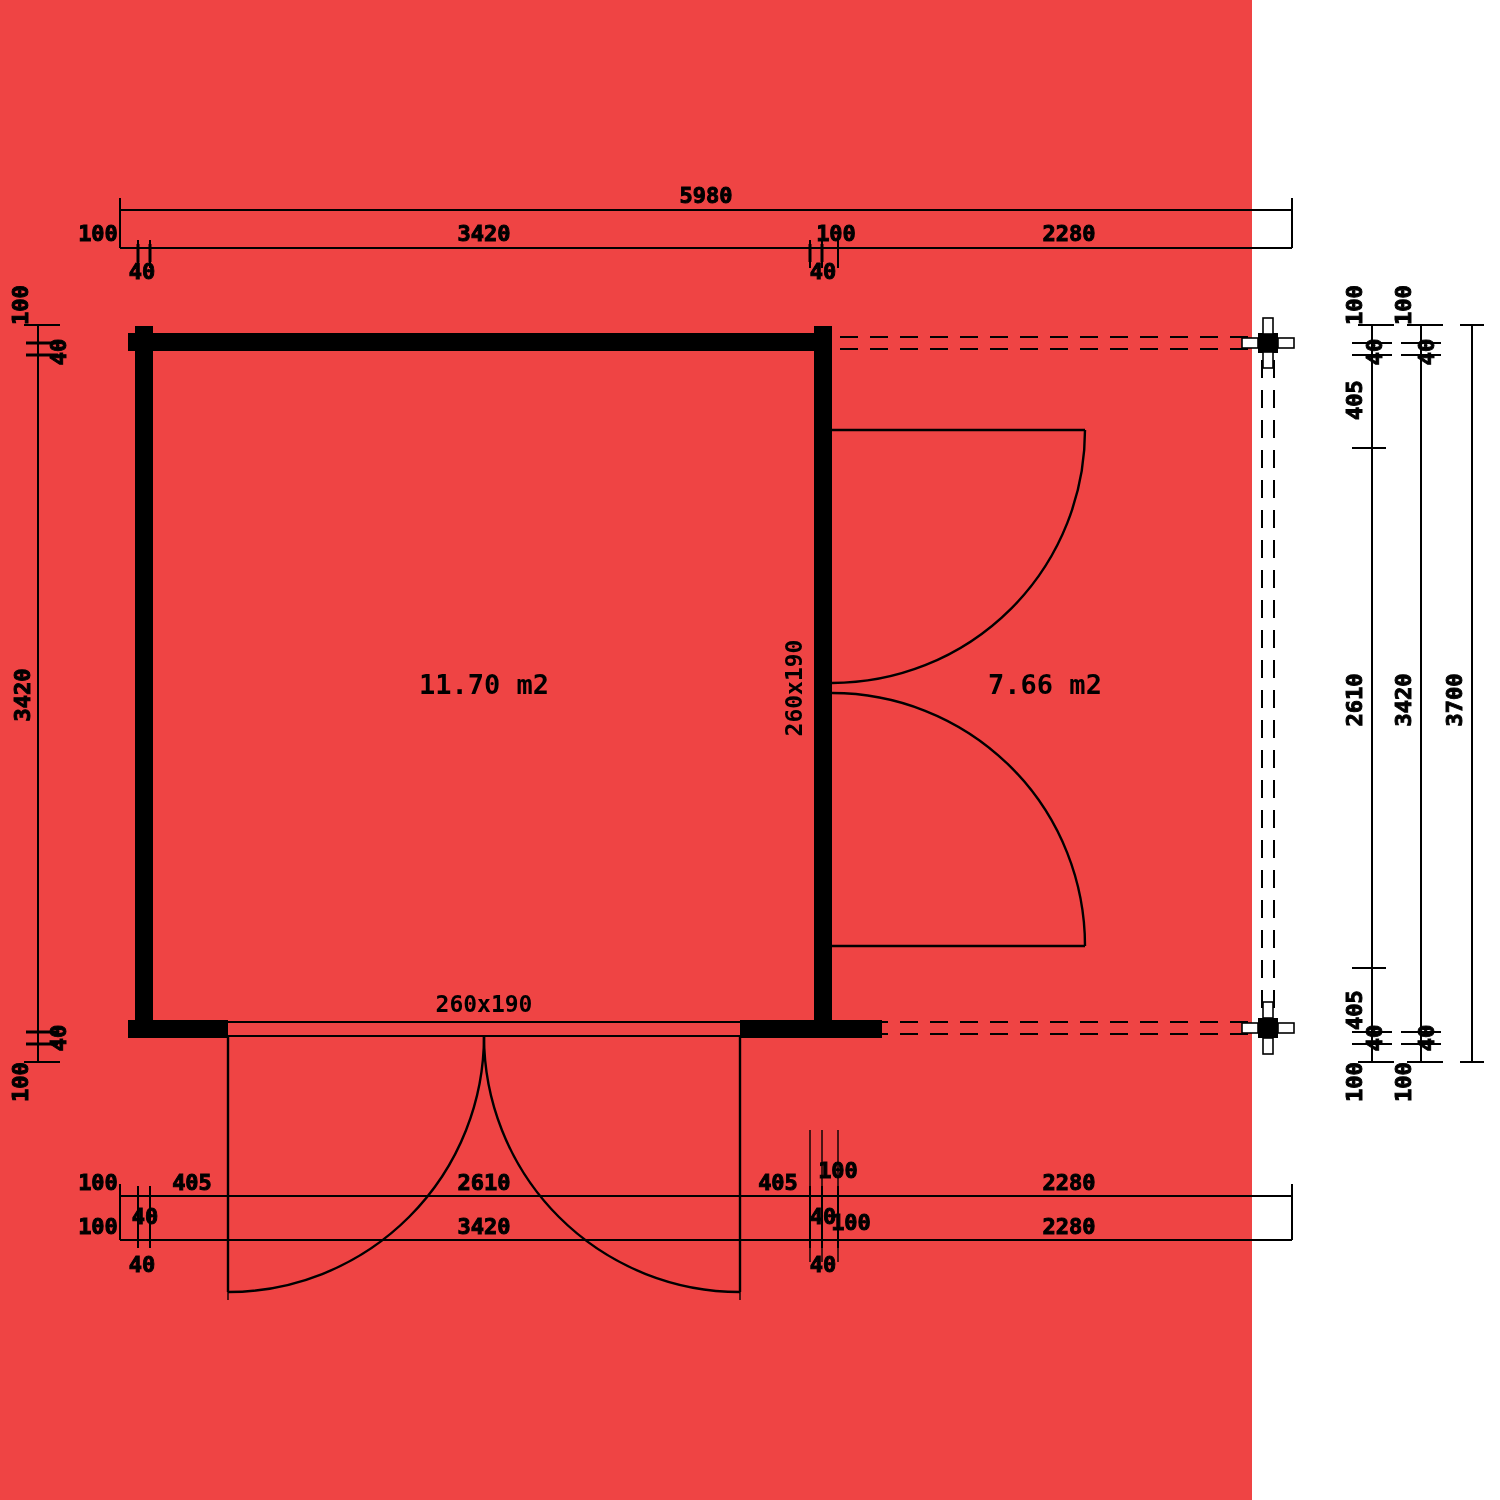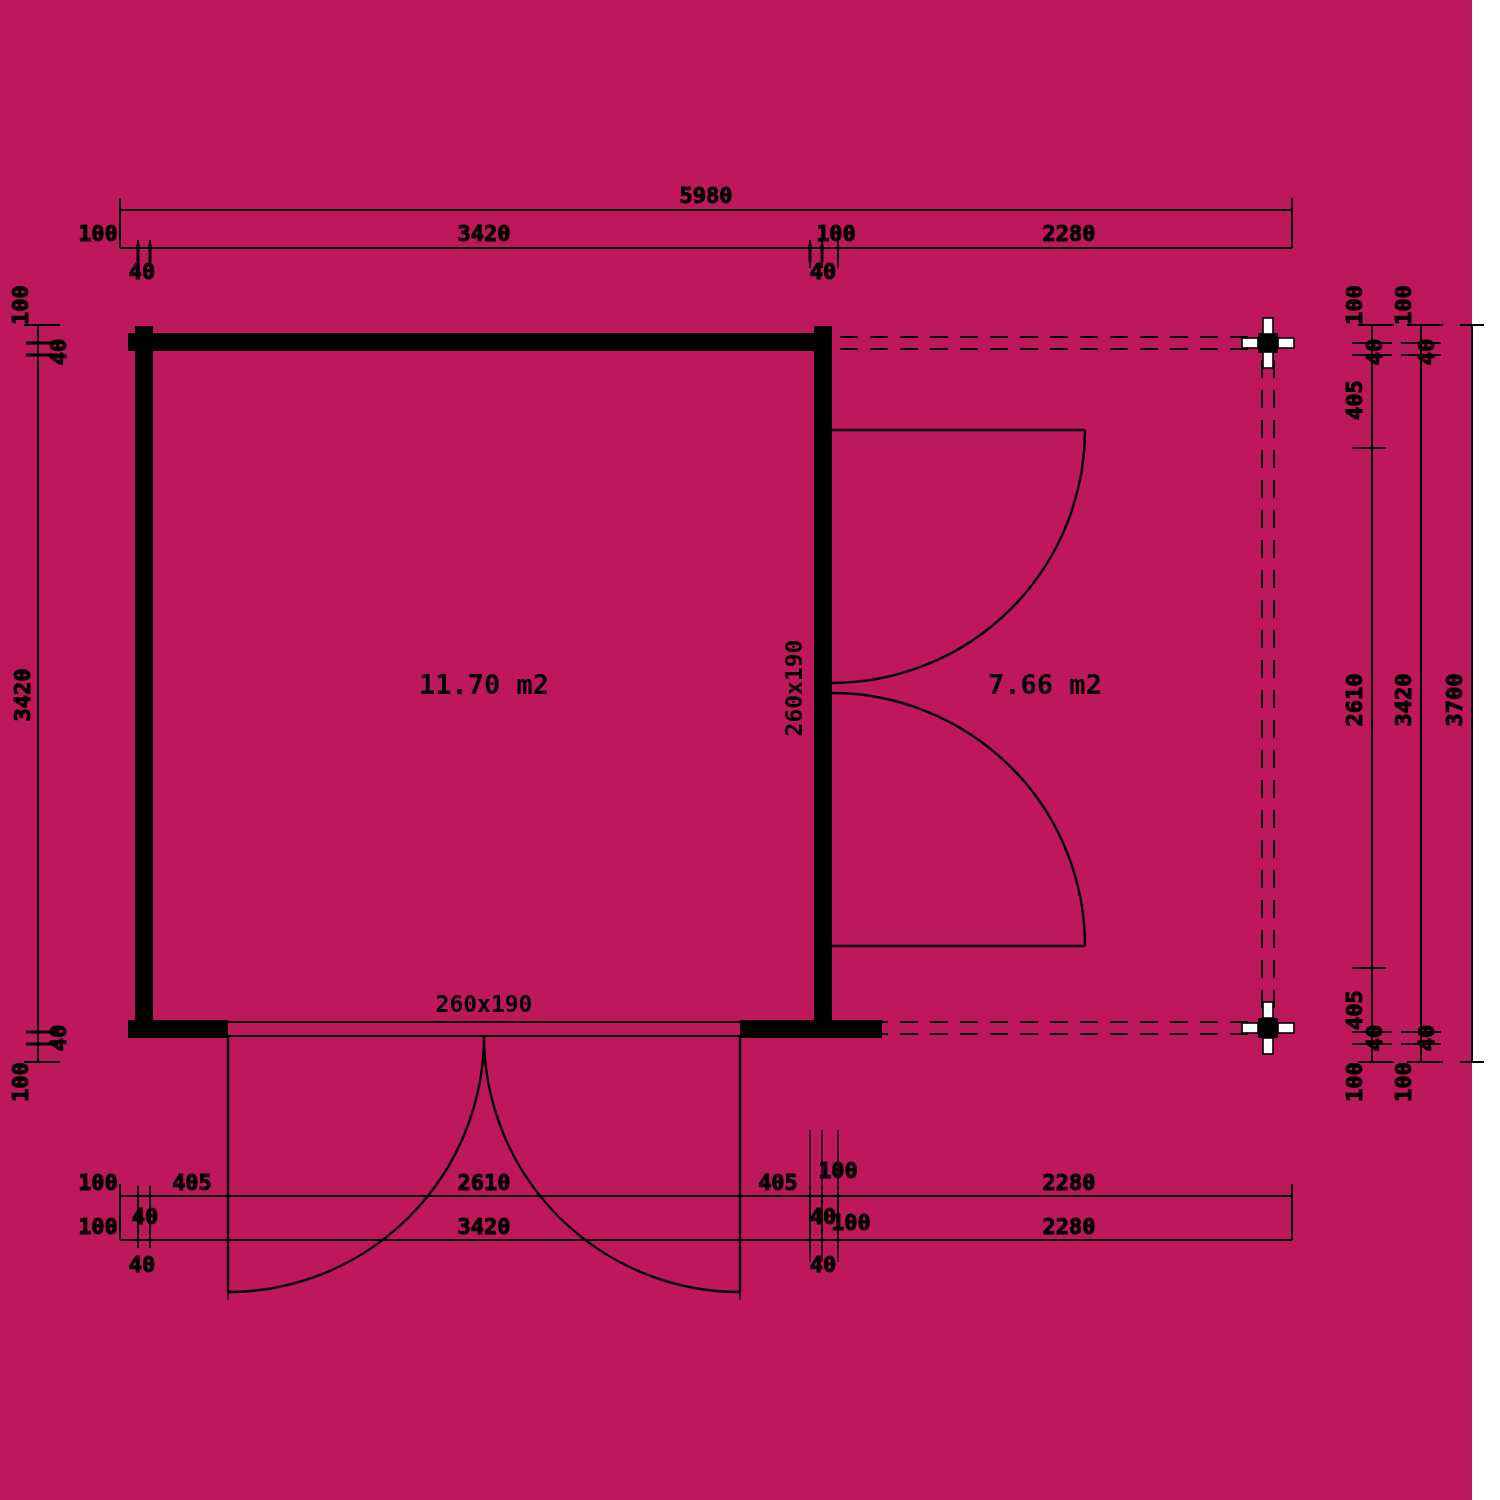--- a/index.html
+++ b/index.html
@@ -1,21 +1,21 @@
 <!DOCTYPE html>
 <html><head>
 <meta charset="utf-8">
 <style>
   html,body{margin:0;padding:0;background:#ffffff;}
   body{
     width:1500px;height:1500px;
     font-family:"DejaVu Sans Mono","Liberation Mono",monospace;
     overflow:hidden;
   }
-  #stage{position:relative;width:1472px;height:1500px;background:#be185d;}
+  #stage{position:relative;width:1252px;height:1500px;background:#ef4444;}
   svg{display:block;}
   text{
     font-family:"DejaVu Sans Mono","Liberation Mono",monospace;
     font-weight:700;
     fill:#000;
   }
 </style>
 </head>
 <body>
 

